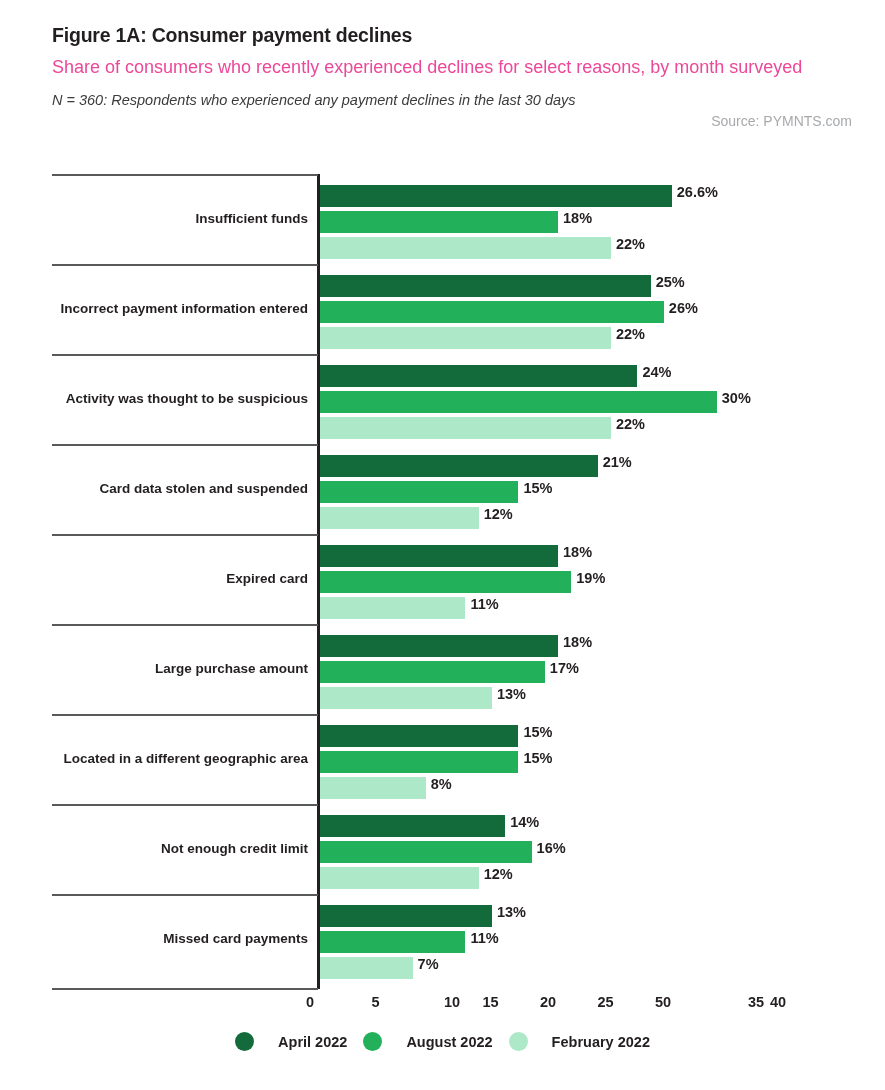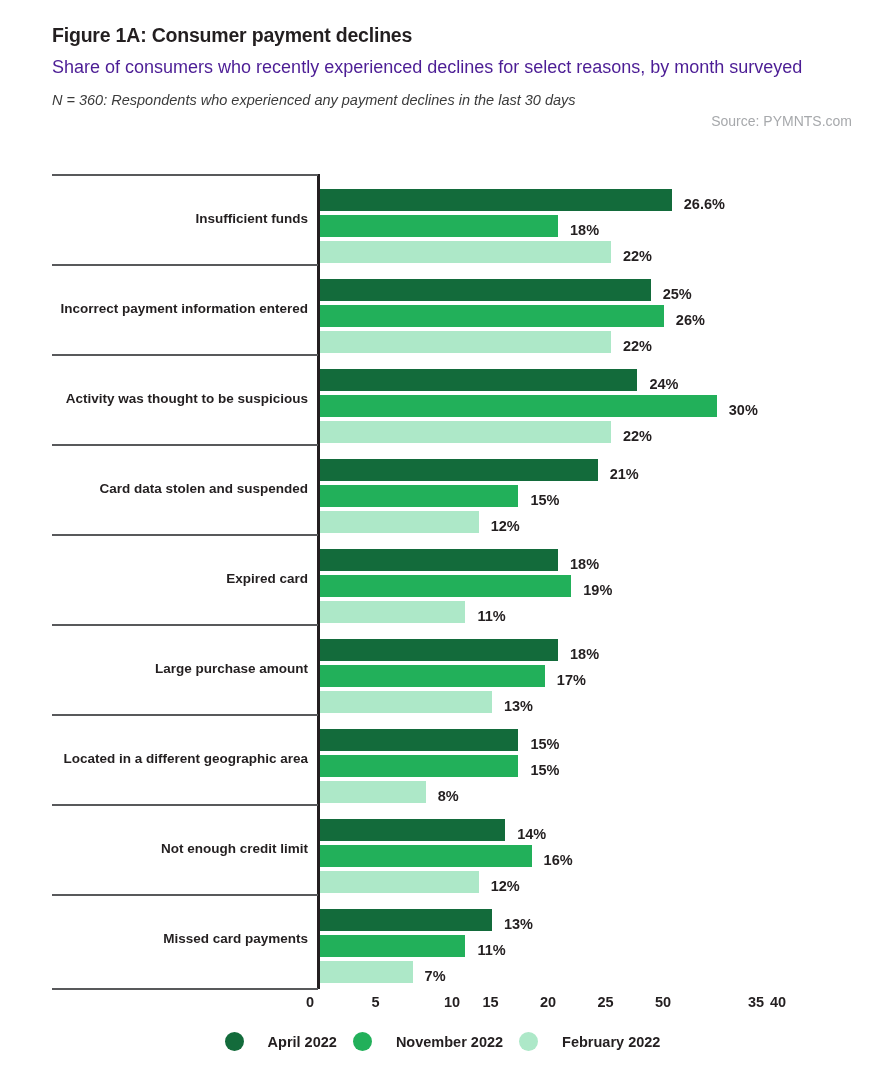--- a/index.html
+++ b/index.html
@@ -21,21 +21,21 @@
     font-size: 19.5px;
     font-weight: bold;
     letter-spacing: -0.2px;
     color: #231f20;
     margin: 0 0 9px 0;
     line-height: 1.15;
   }
   .fig-subtitle {
     font-size: 18px;
     font-weight: 400;
-    color: #4c1d95;
+    color: #ec4899;
     line-height: 1.42;
     margin: 0 0 11px 0;
     max-width: 790px;
   }
   .fig-note {
     font-size: 14.5px;
     font-style: italic;
     color: #3b3b3b;
     margin: 0 0 4px 0;
     line-height: 1.2;
@@ -112,22 +112,21 @@
     left: 320px;
     top: 11px;
     width: 560px;
     height: 78px;
   }
 
   .bar-row {
     position: relative;
     height: 26px;
     display: flex;
-    align-items: flex-end;
-    gap: 7px;
+    align-items: flex-start;
   }
 
   .bar {
     height: 22px;
     min-width: 2px;
   }
   .bar.april   { background: #136b3b; }
   .bar.march   { background: #22b05a; }
   .bar.february{ background: #ade8c8; }
 
@@ -392,21 +391,21 @@
       </div>
   </div>
 
   <div class="legend" id="legend">
       <div class="legend-item">
         <span class="legend-swatch april"></span>
         <span class="legend-label">April 2022</span>
       </div>
       <div class="legend-item">
         <span class="legend-swatch march"></span>
-        <span class="legend-label">November 2022</span>
+        <span class="legend-label">August 2022</span>
       </div>
       <div class="legend-item">
         <span class="legend-swatch february"></span>
         <span class="legend-label">February 2022</span>
       </div>
     </div>
 
 </div>
 
 </body></html>

